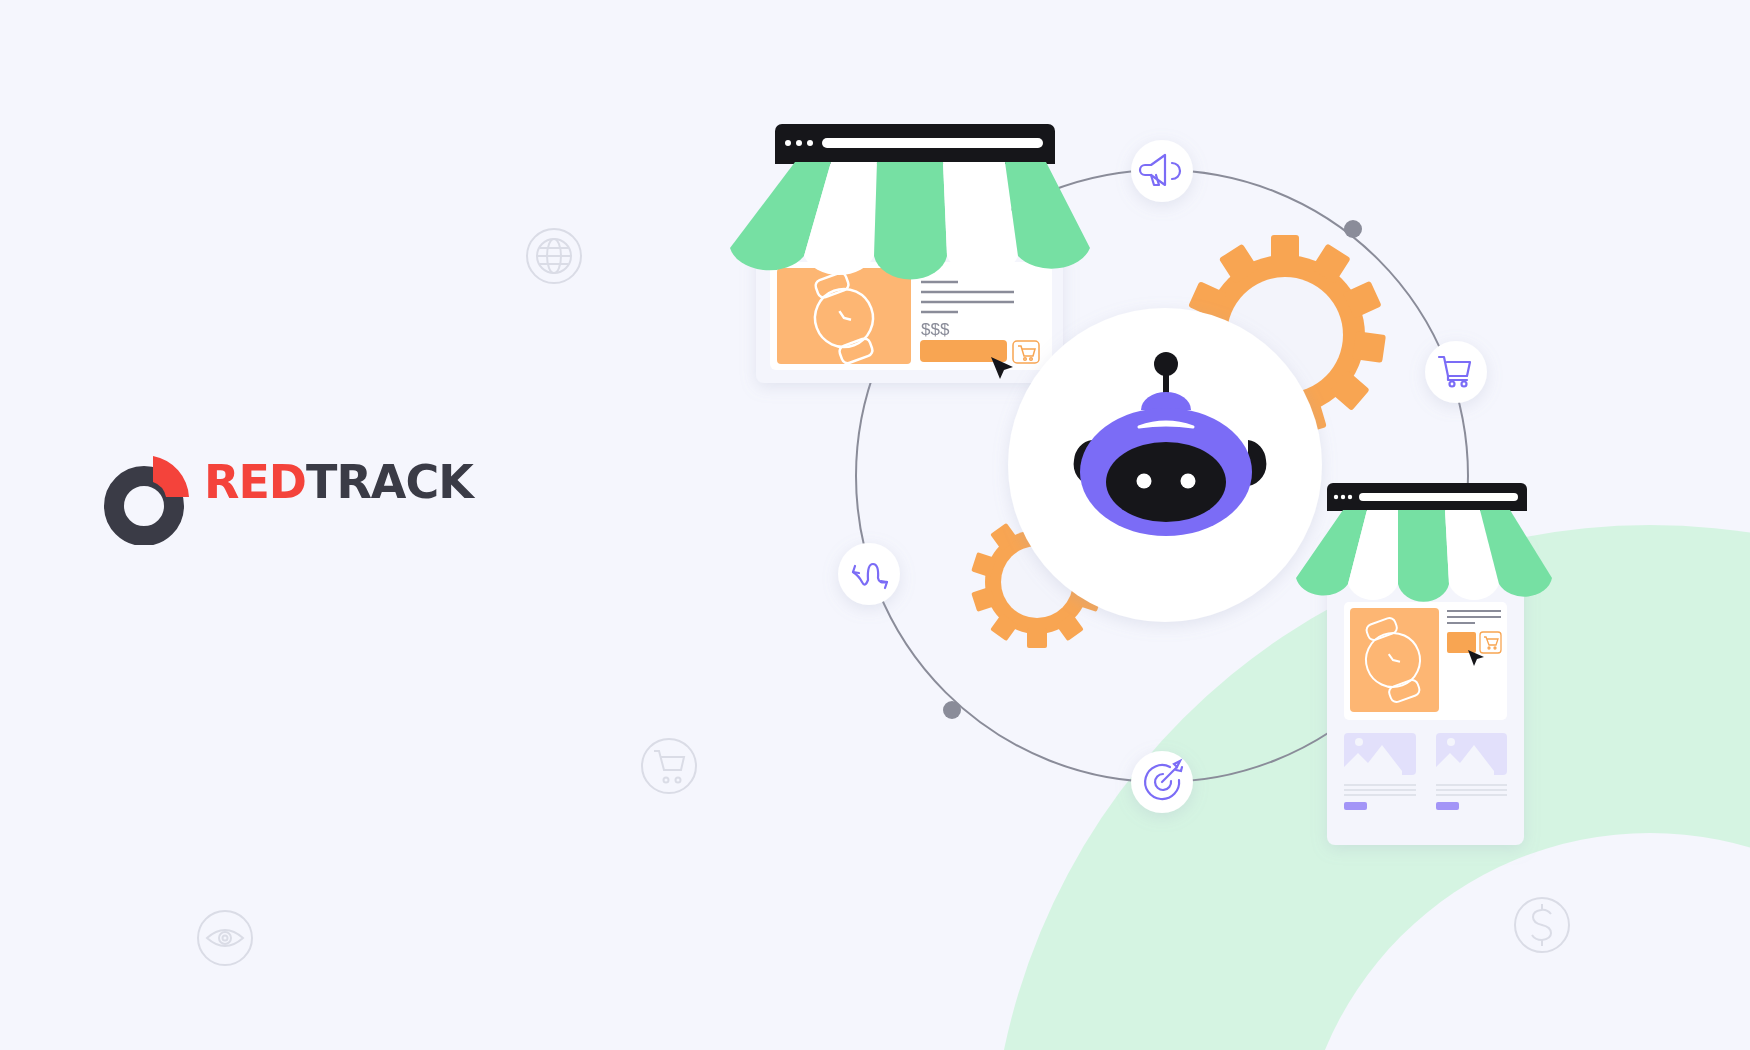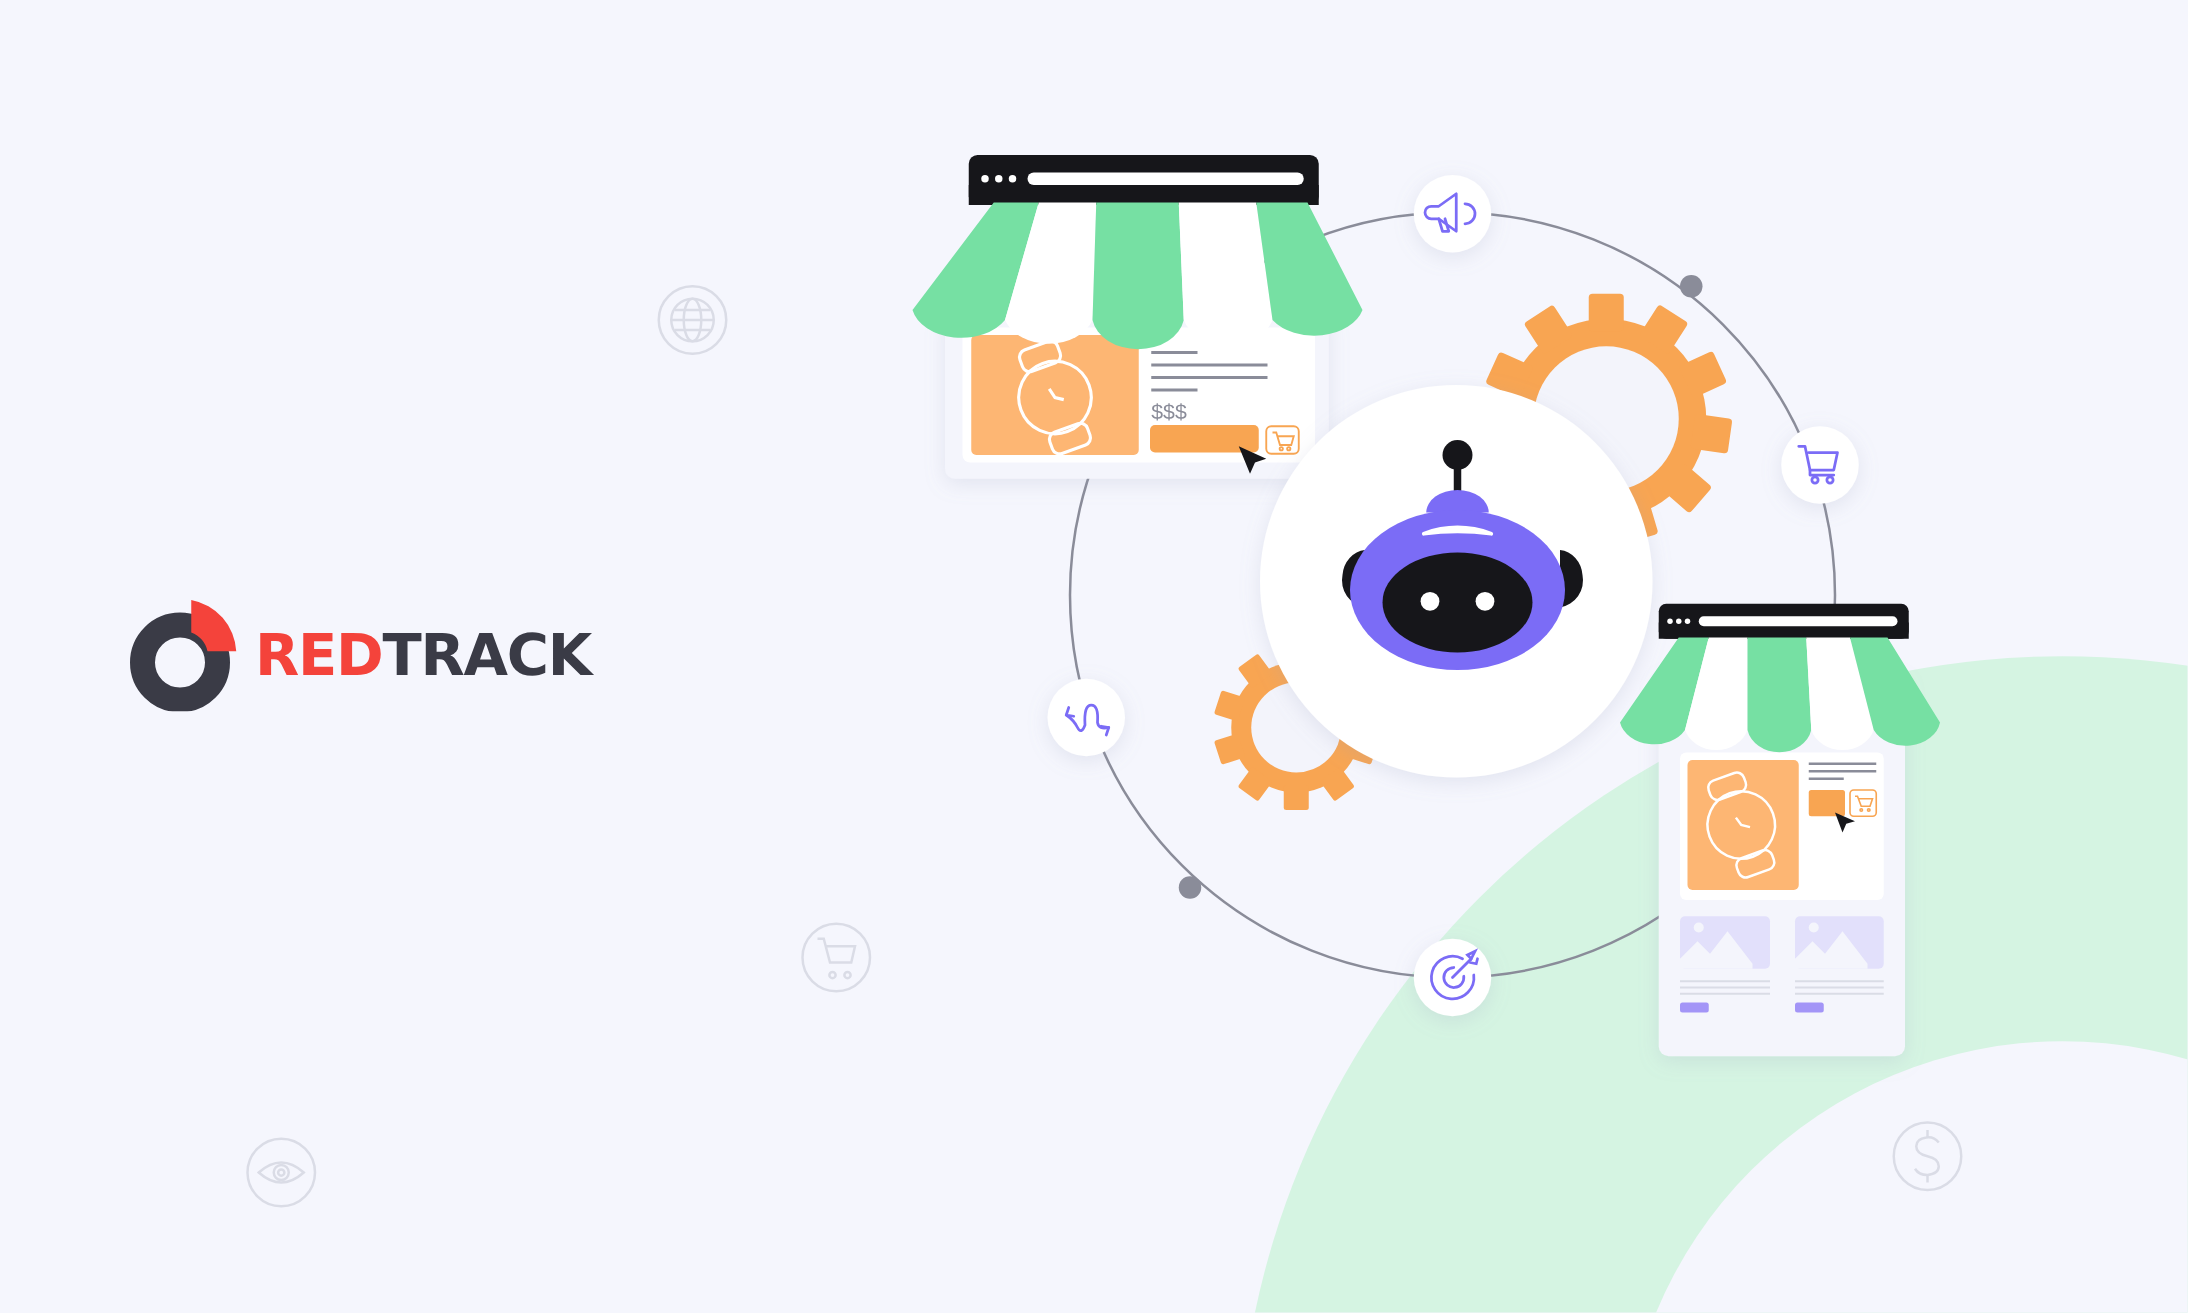--- a/index.html
+++ b/index.html
@@ -1,18 +1,18 @@
 <!DOCTYPE html>
 <html><head>
 <meta charset="utf-8">
 <style>
   html, body { margin:0; padding:0; }
   body { width:1750px; height:1050px; overflow:hidden; background:#F5F6FD; font-family:"Liberation Sans", sans-serif; position:relative; }
   #scene { position:absolute; left:0; top:0; }
-  .logo { position:absolute; left:102px; top:479px; height:90px; display:flex; align-items:center; }
+  .logo { position:absolute; left:102px; top:455px; height:90px; display:flex; align-items:flex-start; }
   .logo-text { font-family:"DejaVu Sans", sans-serif; font-weight:bold; font-size:46px; letter-spacing:-1px; margin-left:14px; }
   .logo-red { color:#F4433B; }
   .logo-dark { color:#3A3B46; }
 </style>
 </head>
 <body>
 
 <svg id="scene" width="1750" height="1050" viewBox="0 0 1750 1050" xmlns="http://www.w3.org/2000/svg">
   <defs>
     <filter id="sh" x="-30%" y="-30%" width="160%" height="160%">

